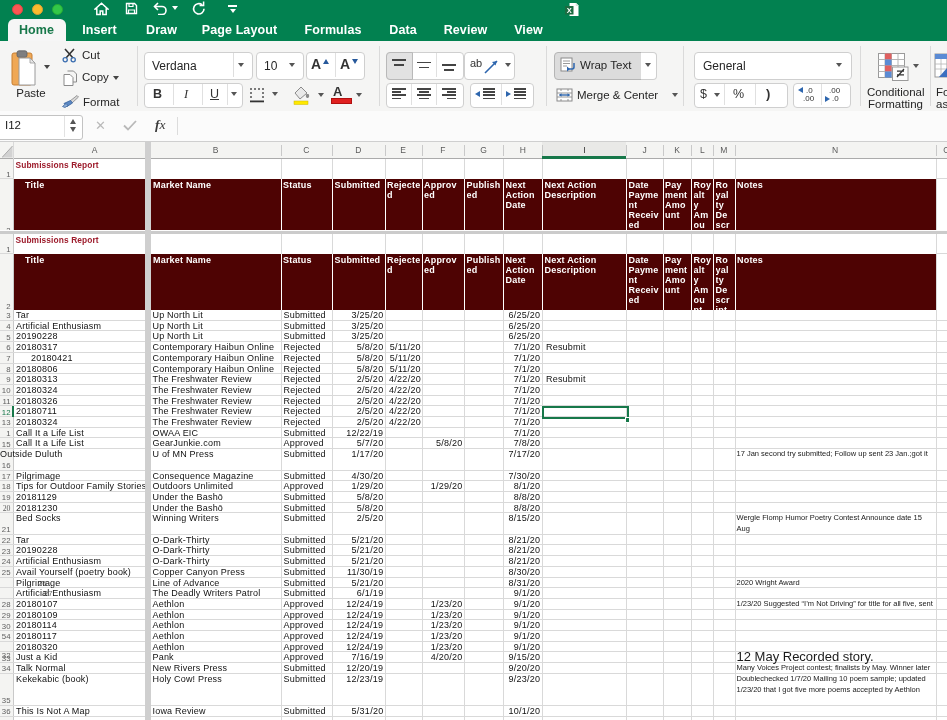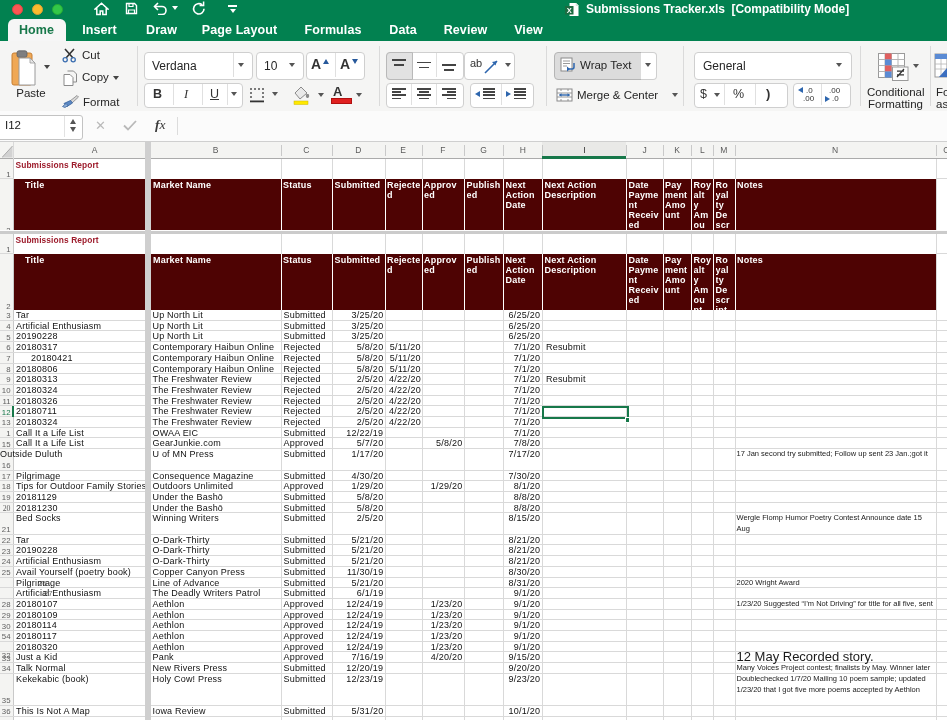--- a/index.html
+++ b/index.html
@@ -38,21 +38,20 @@
       <path d="M12.6 0.5v4h-4" fill="none" stroke="#fff" stroke-width="1.5"></path>
     </svg>
 <div class="abs" style="left:228px;top:5px;width:9px;height:1.8px;background:#fff"></div>
 <div class="abs" style="left:229.5px;top:9px;width:0;height:0;border-left:3px solid transparent;border-right:3px solid transparent;border-top:4px solid #fff"></div>
 <svg class="abs" style="left:565px;top:2px" width="14" height="15" viewBox="0 0 14 15">
       <path d="M4.5 1 h6.5 l2.5 2.5 V14 H4.5 z" fill="#fff"></path>
       <path d="M11 1 v2.5 h2.5" fill="#dff0e6" stroke="#bcd9c8" stroke-width=".5"></path>
       <rect x="0" y="4" width="8.5" height="8.5" fill="#1c6c41"></rect>
       <text x="4.25" y="10.7" font-size="7.5" font-weight="bold" fill="#fff" text-anchor="middle" font-family="Liberation Sans">X</text>
     </svg>
-<div class="abs" style="left:586px;top:0px;width:300px;height:19px;line-height:19px;color:#fff;font-size:12px;font-weight:bold;letter-spacing:-.05px">Submissions Tracker.xls&nbsp; [Compatibility Mode]</div>
 <div class="abs" style="left:8px;top:19px;width:58px;height:22px;background:#f6f6f6;border-radius:6px 6px 0 0"></div>
 <div class="abs" style="left:-23.5px;top:20px;width:120px;height:21px;line-height:21px;text-align:center;color:#17784a;font-size:12.5px;font-weight:bold;letter-spacing:.1px">Home</div>
 <div class="abs" style="left:39.5px;top:20px;width:120px;height:21px;line-height:21px;text-align:center;color:#fff;font-size:12.5px;font-weight:bold;letter-spacing:.1px">Insert</div>
 <div class="abs" style="left:101.5px;top:20px;width:120px;height:21px;line-height:21px;text-align:center;color:#fff;font-size:12.5px;font-weight:bold;letter-spacing:.1px">Draw</div>
 <div class="abs" style="left:179.5px;top:20px;width:120px;height:21px;line-height:21px;text-align:center;color:#fff;font-size:12.5px;font-weight:bold;letter-spacing:.1px">Page Layout</div>
 <div class="abs" style="left:273px;top:20px;width:120px;height:21px;line-height:21px;text-align:center;color:#fff;font-size:12.5px;font-weight:bold;letter-spacing:.1px">Formulas</div>
 <div class="abs" style="left:343px;top:20px;width:120px;height:21px;line-height:21px;text-align:center;color:#fff;font-size:12.5px;font-weight:bold;letter-spacing:.1px">Data</div>
 <div class="abs" style="left:405.5px;top:20px;width:120px;height:21px;line-height:21px;text-align:center;color:#fff;font-size:12.5px;font-weight:bold;letter-spacing:.1px">Review</div>
 <div class="abs" style="left:468.5px;top:20px;width:120px;height:21px;line-height:21px;text-align:center;color:#fff;font-size:12.5px;font-weight:bold;letter-spacing:.1px">View</div>
 <div class="abs" style="left:0;top:41px;width:947px;height:69.5px;background:#f5f5f4;border-bottom:1px solid #bcbcbc"></div>

